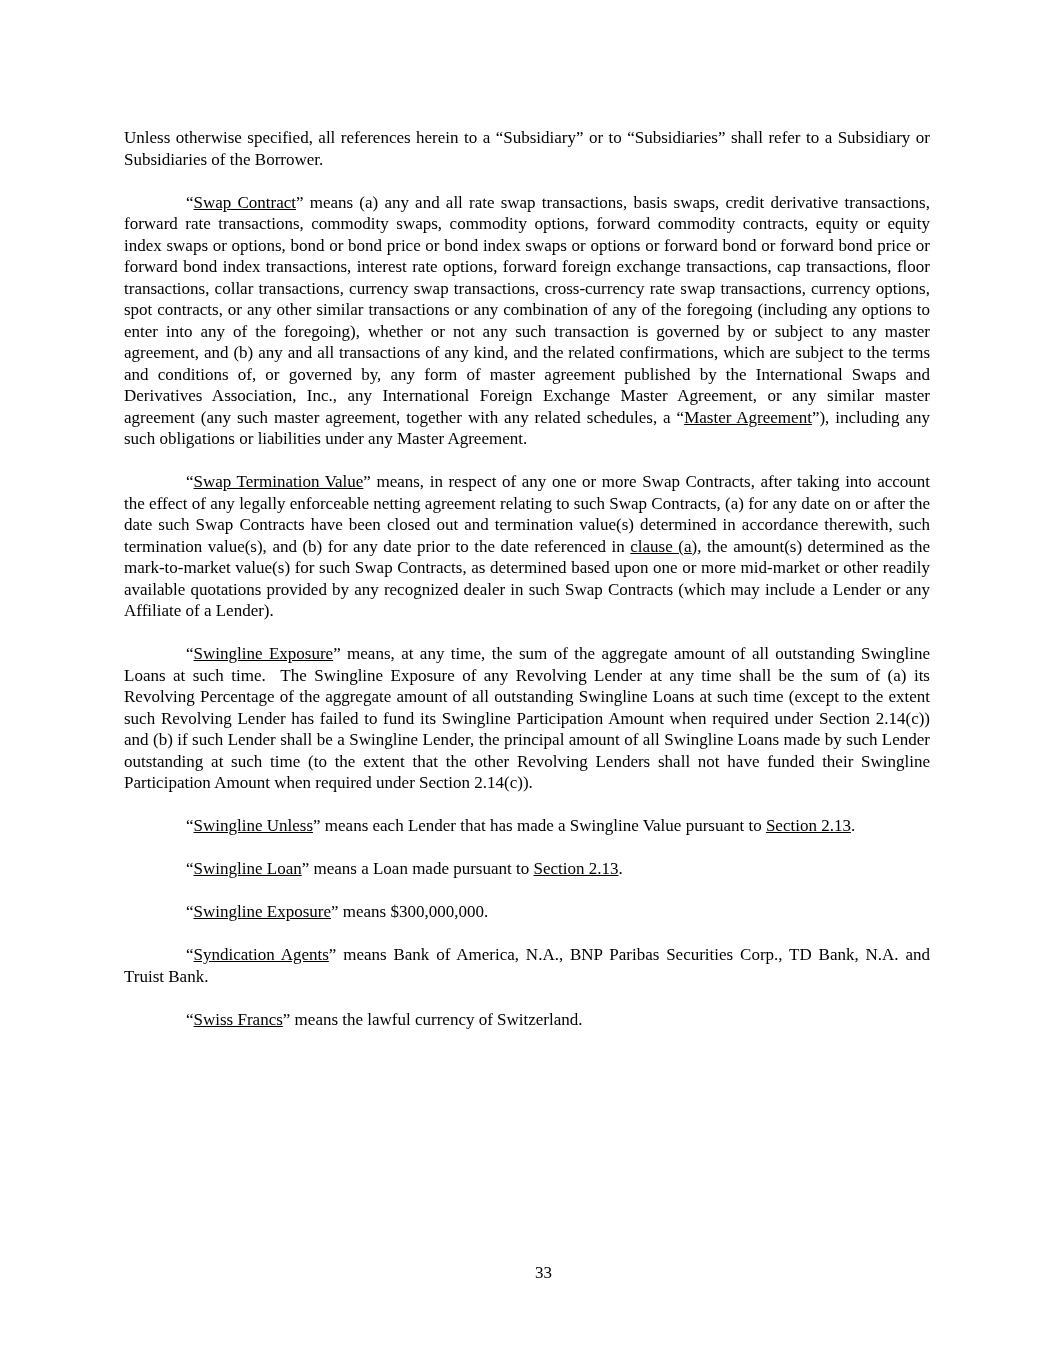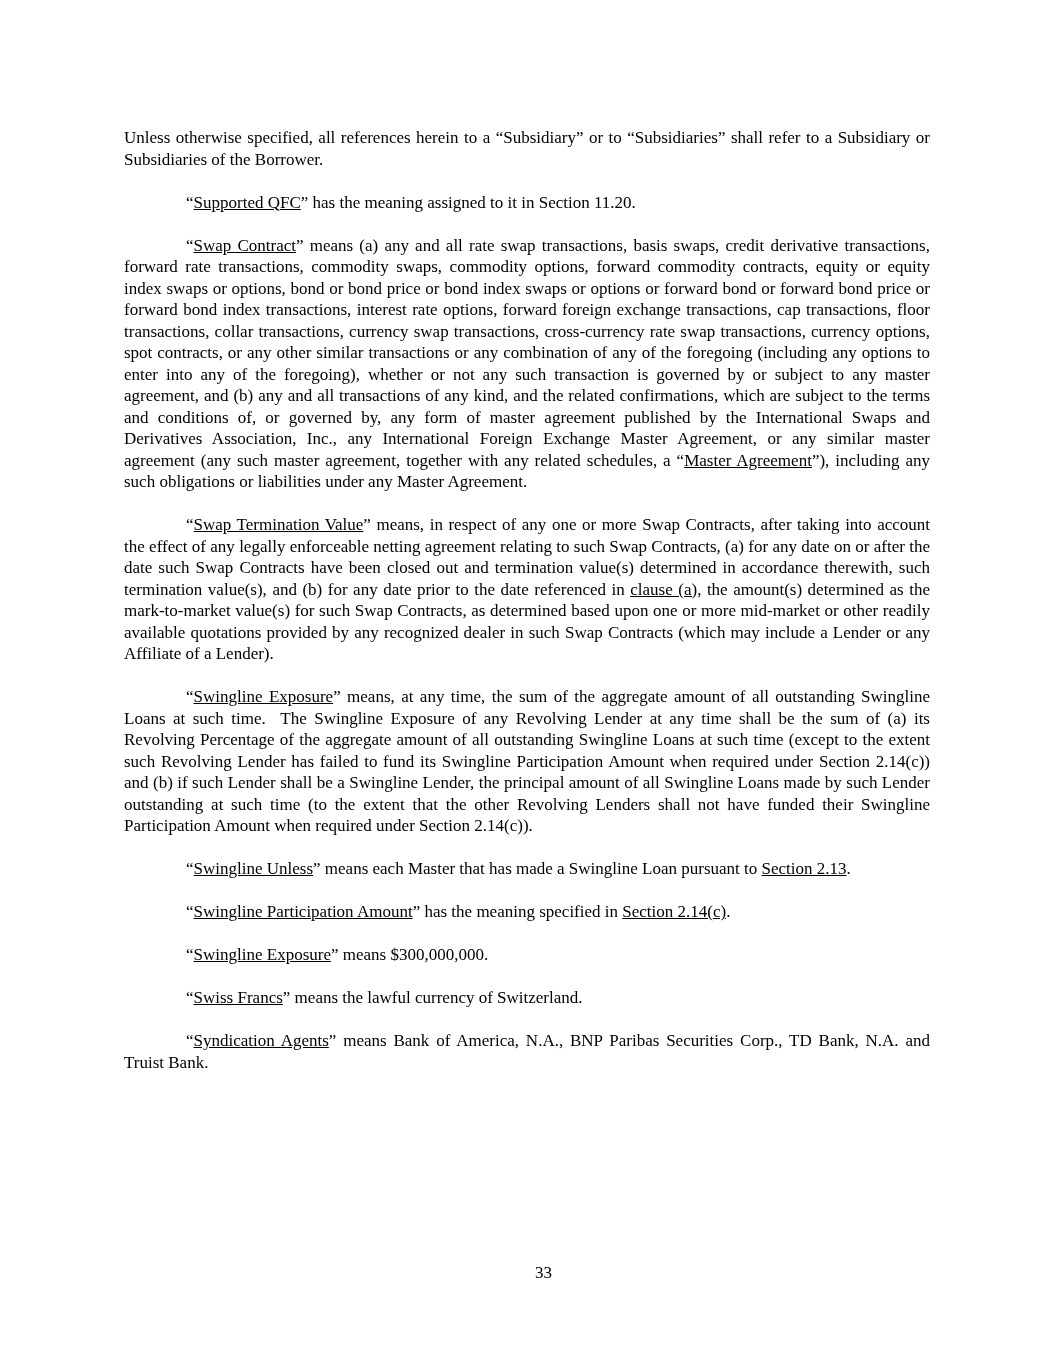--- a/index.html
+++ b/index.html
@@ -41,24 +41,23 @@
     width: 100%;
     text-align: center;
   }
 </style>
 </head>
 <body>
 
 <div class="page">
   <div class="doc-body">
       <p class="para"><span class="">Unless otherwise specified, all references herein to a “Subsidiary” or to “Subsidiaries” shall refer to a Subsidiary or Subsidiaries of the Borrower.</span></p>
-      <p class="para indent"><span class="">“</span><span class="uline">Supported QFC</span><span class="">” has the meaning assigned to it in Section 11.20.</span></p>
       <p class="para indent"><span class="">“</span><span class="uline">Swap Contract</span><span class="">” means (a) any and all rate swap transactions, basis swaps, credit derivative transactions, forward rate transactions, commodity swaps, commodity options, forward commodity contracts, equity or equity index swaps or options, bond or bond price or bond index swaps or options or forward bond or forward bond price or forward bond index transactions, interest rate options, forward foreign exchange transactions, cap transactions, floor transactions, collar transactions, currency swap transactions, cross-currency rate swap transactions, currency options, spot contracts, or any other similar transactions or any combination of any of the foregoing (including any options to enter into any of the foregoing), whether or not any such transaction is governed by or subject to any master agreement, and (b) any and all transactions of any kind, and the related confirmations, which are subject to the terms and conditions of, or governed by, any form of master agreement published by the International Swaps and Derivatives Association, Inc., any International Foreign Exchange Master Agreement, or any similar master agreement (any such master agreement, together with any related schedules, a “</span><span class="uline">Master Agreement</span><span class="">”), including any such obligations or liabilities under any Master Agreement.</span></p>
       <p class="para indent"><span class="">“</span><span class="uline">Swap Termination Value</span><span class="">” means, in respect of any one or more Swap Contracts, after taking into account the effect of any legally enforceable netting agreement relating to such Swap Contracts, (a) for any date on or after the date such Swap Contracts have been closed out and termination value(s) determined in accordance therewith, such termination value(s), and (b) for any date prior to the date referenced in </span><span class="uline">clause (a)</span><span class="">, the amount(s) determined as the mark-to-market value(s) for such Swap Contracts, as determined based upon one or more mid-market or other readily available quotations provided by any recognized dealer in such Swap Contracts (which may include a Lender or any Affiliate of a Lender).</span></p>
       <p class="para indent"><span class="">“</span><span class="uline">Swingline Exposure</span><span class="">” means, at any time, the sum of the aggregate amount of all outstanding Swingline Loans at such time.&nbsp; The Swingline Exposure of any Revolving Lender at any time shall be the sum of (a) its Revolving Percentage of the aggregate amount of all outstanding Swingline Loans at such time (except to the extent such Revolving Lender has failed to fund its Swingline Participation Amount when required under Section 2.14(c)) and (b) if such Lender shall be a Swingline Lender, the principal amount of all Swingline Loans made by such Lender outstanding at such time (to the extent that the other Revolving Lenders shall not have funded their Swingline Participation Amount when required under Section 2.14(c)).</span></p>
-      <p class="para indent"><span class="">“</span><span class="uline">Swingline Unless</span><span class="">” means each Master that has made a Swingline Loan pursuant to </span><span class="uline">Section 2.13</span><span class="">.</span></p>
-      <p class="para indent"><span class="">“</span><span class="uline">Swingline Participation Amount</span><span class="">” has the meaning specified in </span><span class="uline">Section 2.14(c)</span><span class="">.</span></p>
+      <p class="para indent"><span class="">“</span><span class="uline">Swingline Unless</span><span class="">” means each Lender that has made a Swingline Value pursuant to </span><span class="uline">Section 2.13</span><span class="">.</span></p>
+      <p class="para indent"><span class="">“</span><span class="uline">Swingline Loan</span><span class="">” means a Loan made pursuant to </span><span class="uline">Section 2.13</span><span class="">.</span></p>
       <p class="para indent"><span class="">“</span><span class="uline">Swingline Exposure</span><span class="">” means $300,000,000.</span></p>
+      <p class="para indent"><span class="">“</span><span class="uline">Syndication Agents</span><span class="">” means Bank of America, N.A., BNP Paribas Securities Corp., TD Bank, N.A. and Truist Bank.</span></p>
       <p class="para indent"><span class="">“</span><span class="uline">Swiss Francs</span><span class="">” means the lawful currency of Switzerland.</span></p>
-      <p class="para indent"><span class="">“</span><span class="uline">Syndication Agents</span><span class="">” means Bank of America, N.A., BNP Paribas Securities Corp., TD Bank, N.A. and Truist Bank.</span></p>
     </div>
   <div class="page-number">33</div>
 </div>
 
 </body></html>

